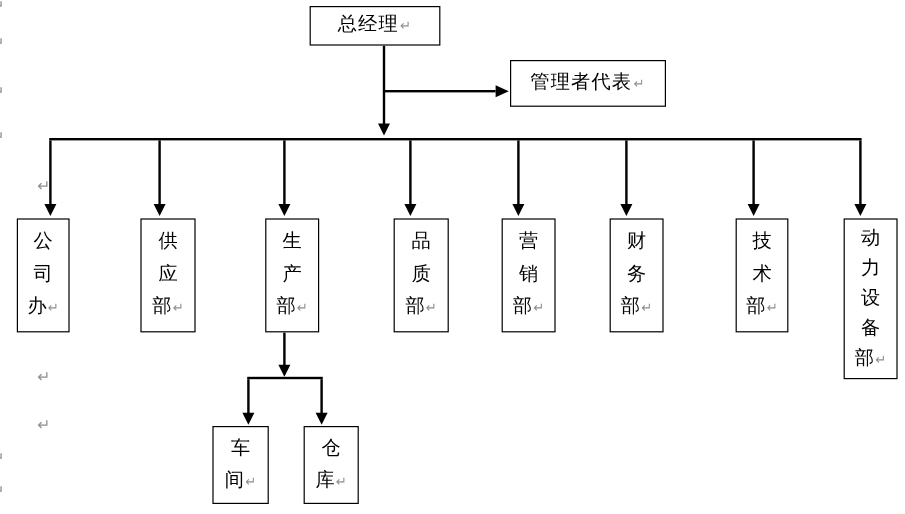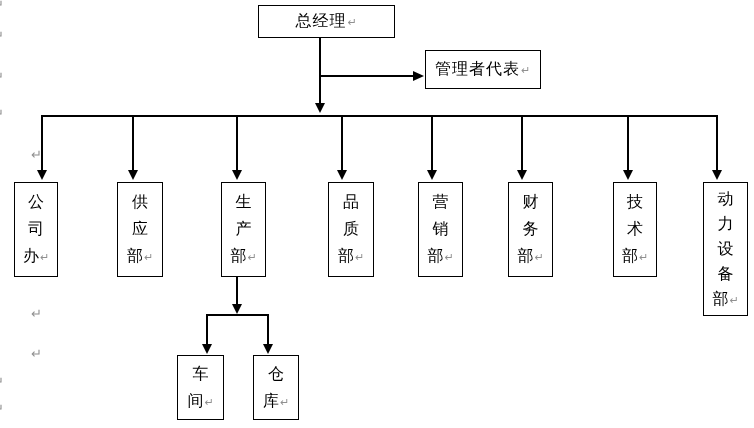--- a/index.html
+++ b/index.html
@@ -93,25 +93,25 @@
   <div class="arrow-down" style="left:712px; top:170px;"></div>
 
   <div class="line" style="left:236px; top:277px; width:2px; height:28px;"></div>
   <div class="arrow-down" style="left:232px; top:304px;"></div>
   <div class="line" style="left:206px; top:314px; width:63px; height:2px;"></div>
   <div class="line" style="left:206px; top:316px; width:2px; height:29px;"></div>
   <div class="line" style="left:267px; top:316px; width:2px; height:29px;"></div>
   <div class="arrow-down" style="left:202px; top:344px;"></div>
   <div class="arrow-down" style="left:263px; top:344px;"></div>
 
-  <div class="node horiz" style="left:258px; top:5px; width:137px; height:33px;">
+  <div class="node horiz" style="left:258px; top:5px; width:109px; height:33px;">
     <div class="txt"><span>总经理</span><span class="pmark">↵</span></div>
   </div>
 
-  <div class="node horiz" style="left:425px; top:50px; width:116px; height:39px;">
+  <div class="node horiz" style="left:425px; top:50px; width:130px; height:39px;">
     <div class="txt"><span>管理者代表</span><span class="pmark">↵</span></div>
   </div>
 
   <div class="node" style="left:14px; top:182px; width:44px; height:95px;">
     <div class="txt"><span>公
 司
 办</span><span class="pmark">↵</span></div>
   </div>
 
   <div class="node" style="left:117px; top:182px; width:46px; height:95px;">

